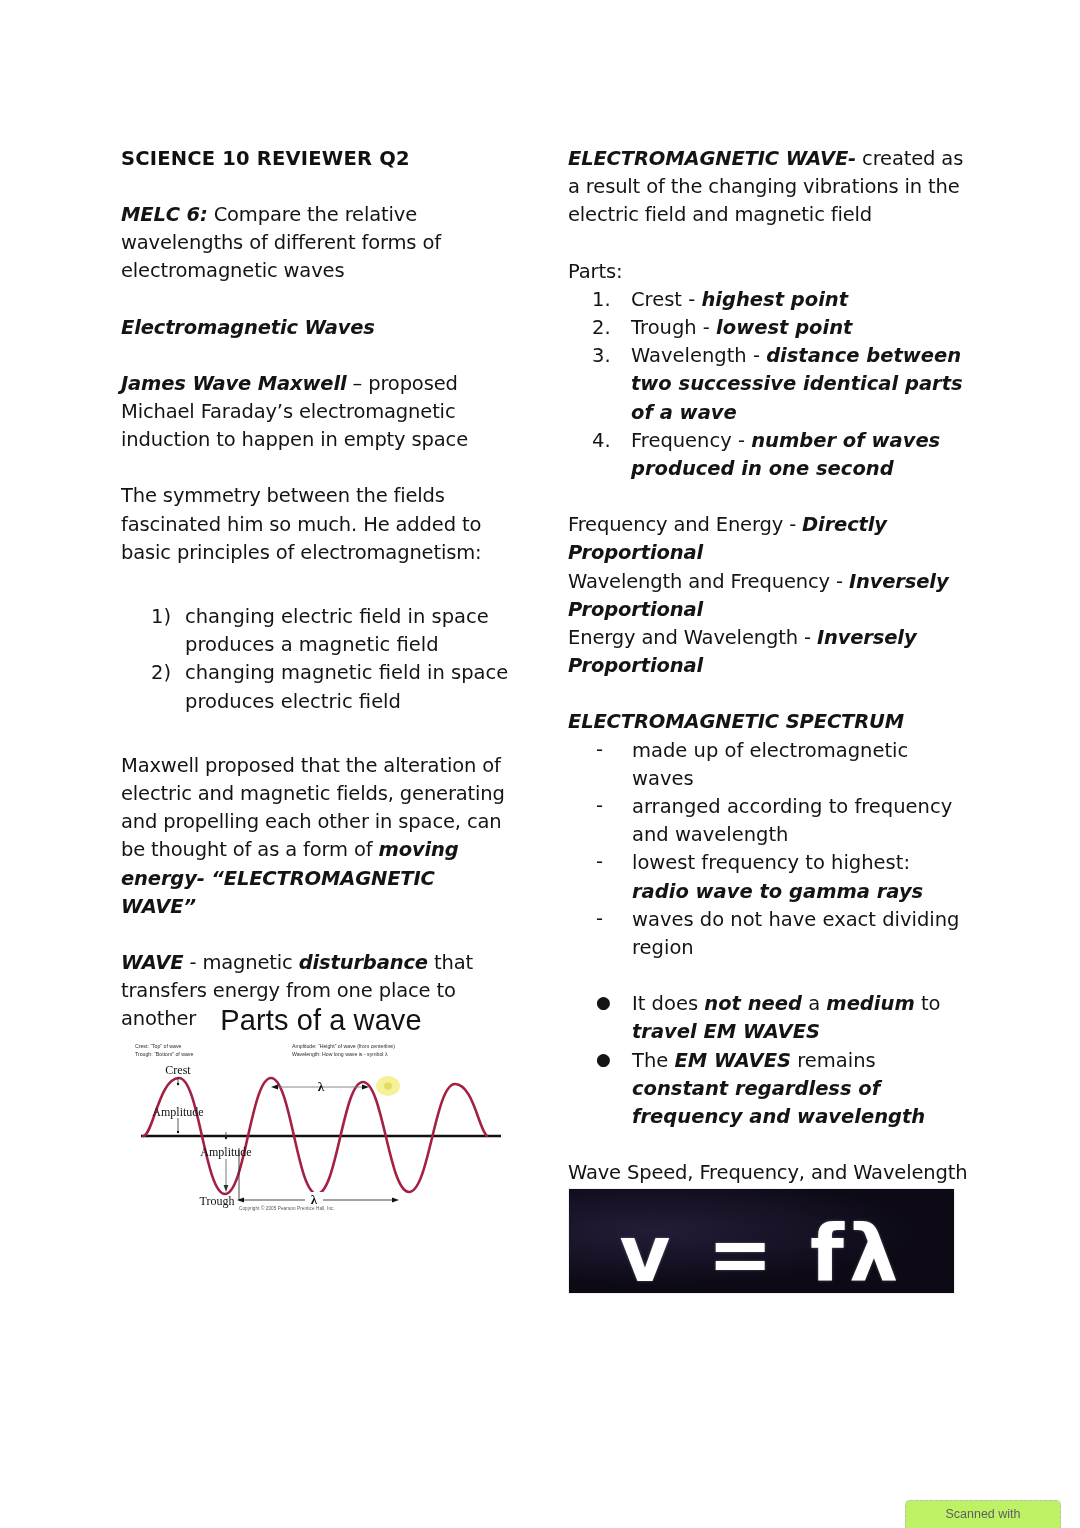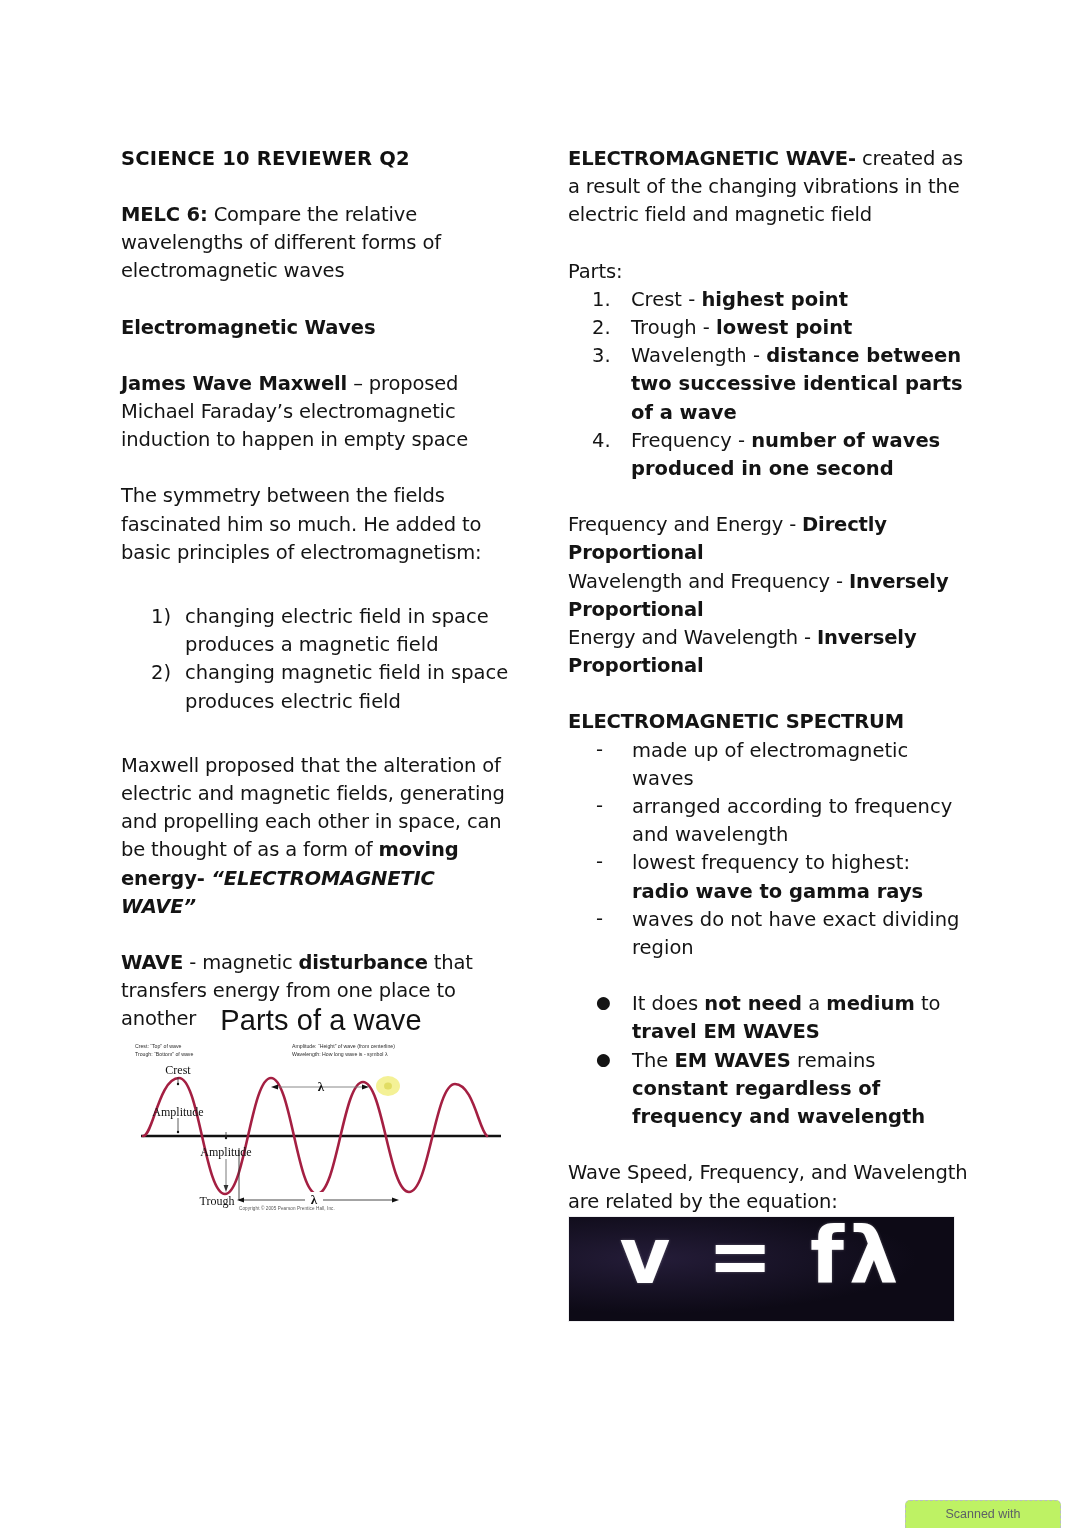--- a/index.html
+++ b/index.html
@@ -29,21 +29,21 @@
   p.t {
     margin: 0;
     font-size: 19.5px;
     line-height: 28.2px;
     letter-spacing: -0.15px;
     color: #141414;
   }
   .gap   { height: 28px; }
   .gap-l { height: 36px; }
 
-  b, .b { font-weight: 700; }
+  b, .b { font-weight: 700; font-style: italic; }
   .bi { font-weight: 700; font-style: italic; }
 
   h1.head {
     margin: 0;
     font-size: 19.5px;
     line-height: 28px;
     font-weight: 700;
     letter-spacing: 0.2px;
   }
 
@@ -111,30 +111,30 @@
     font-family: "Liberation Sans", sans-serif;
     font-size: 4.6px;
     color: #555;
     letter-spacing: 0.1px;
   }
 
   
   .eq-box {
     position: absolute;
     left: 568px;
-    top: 1216px;
+    top: 1188px;
     width: 387px;
     height: 106px;
     background:
       radial-gradient(ellipse at 22% 40%, #241c38 0%, #0d0a16 62%),
       #0b0811;
     border: 1px solid #efeff1;
     box-sizing: border-box;
     display: flex;
-    align-items: flex-start;
+    align-items: flex-end;
     justify-content: center;
   }
   .eq-text {
     color: #ffffff;
     font-family: "DejaVu Sans", sans-serif;
     font-weight: 700;
     font-size: 78px;
     line-height: 1;
     letter-spacing: 5px;
     white-space: nowrap;

